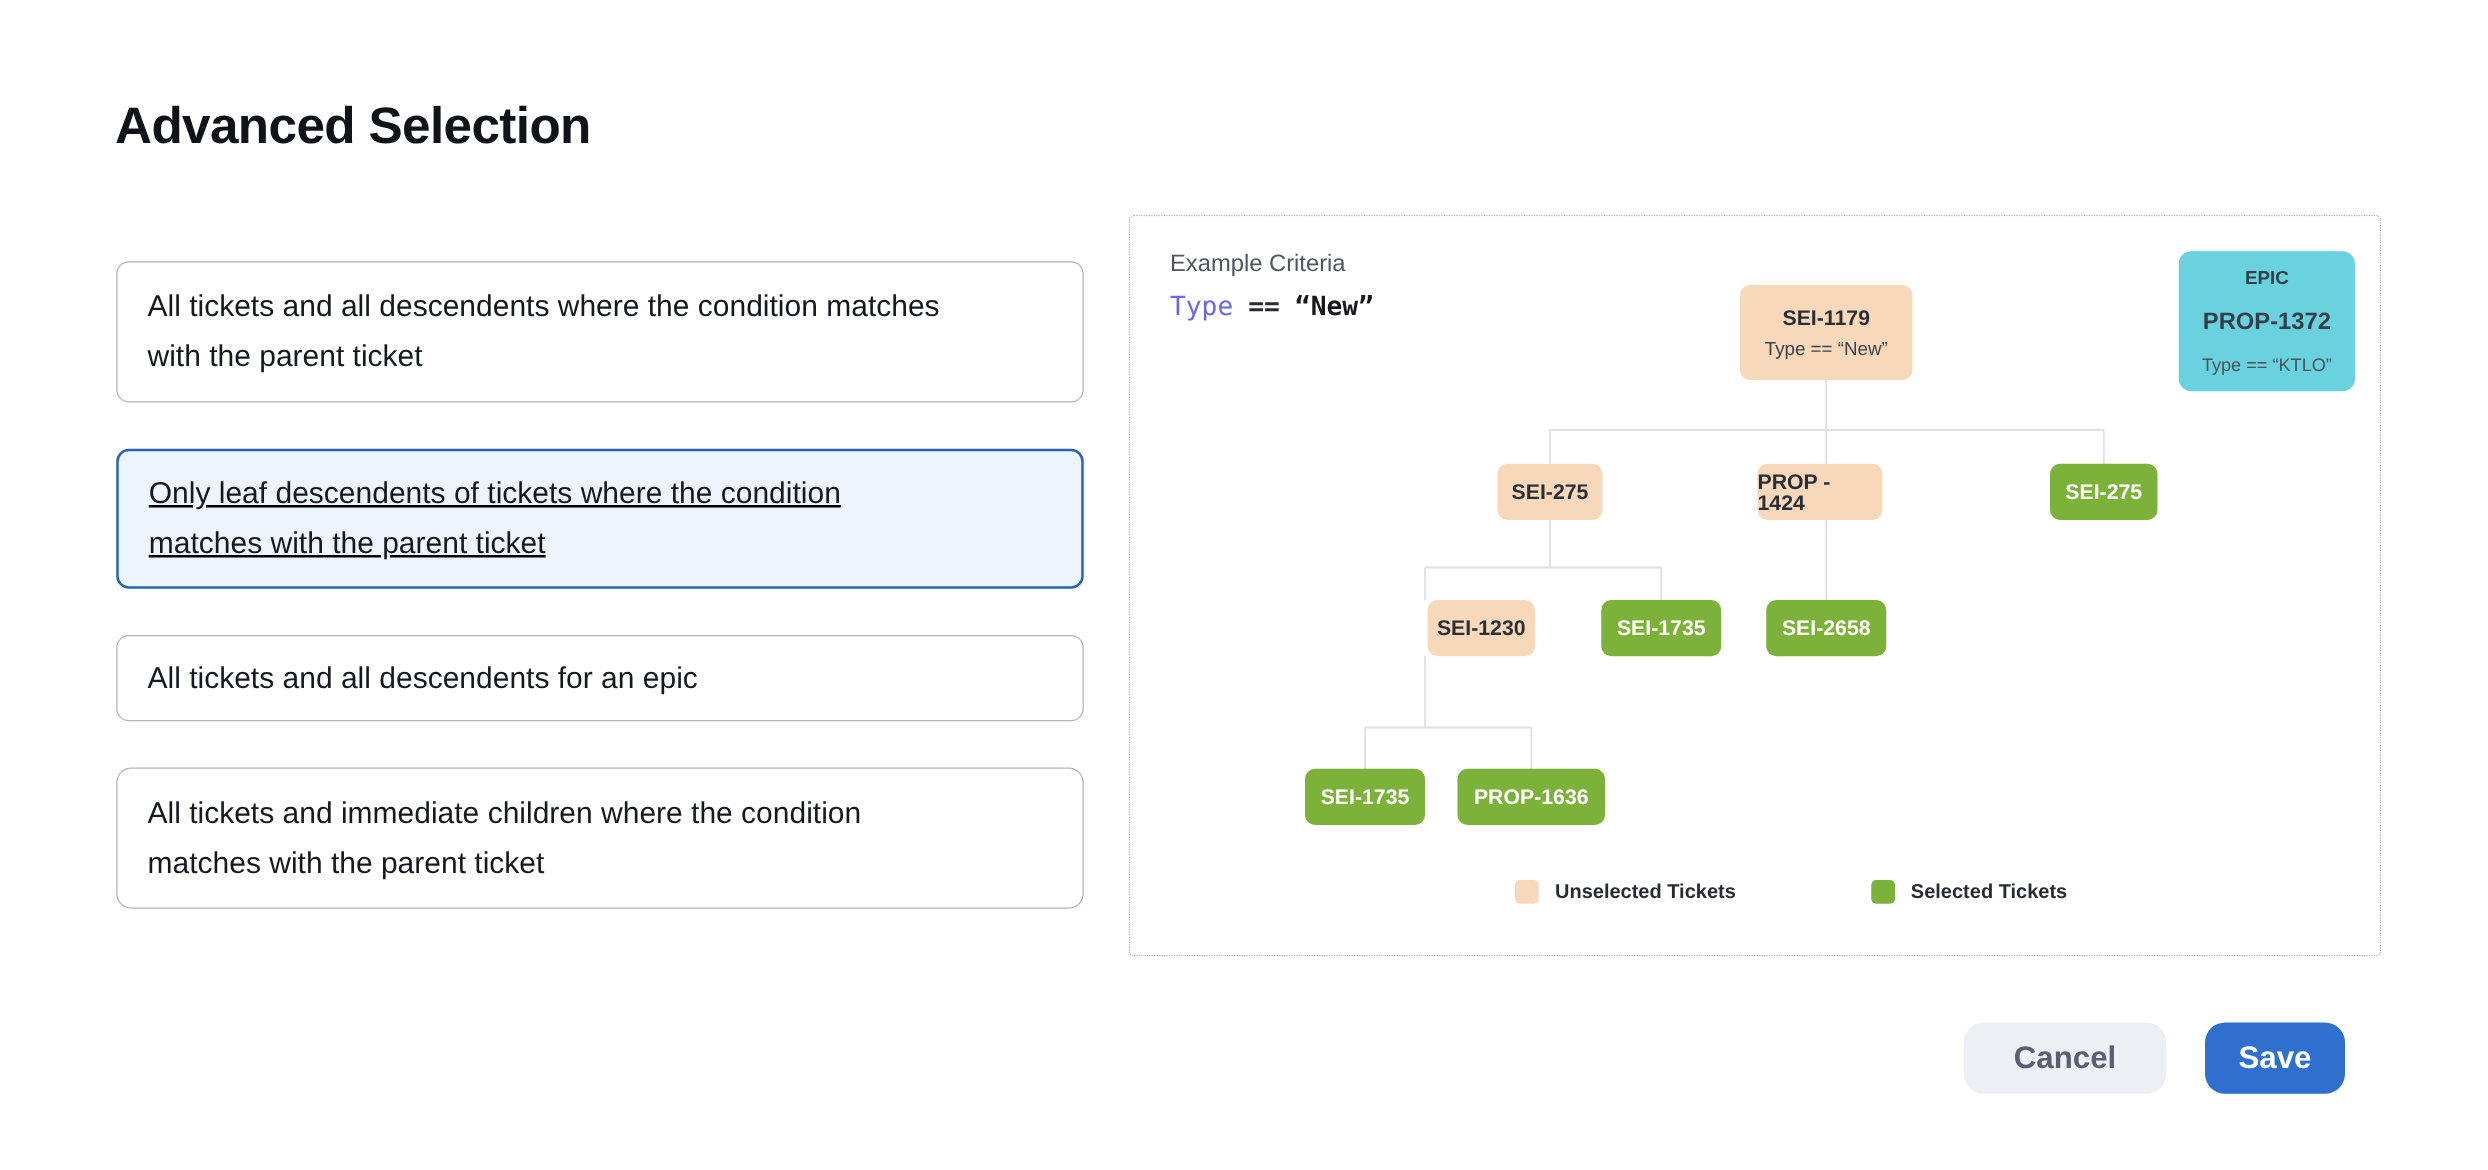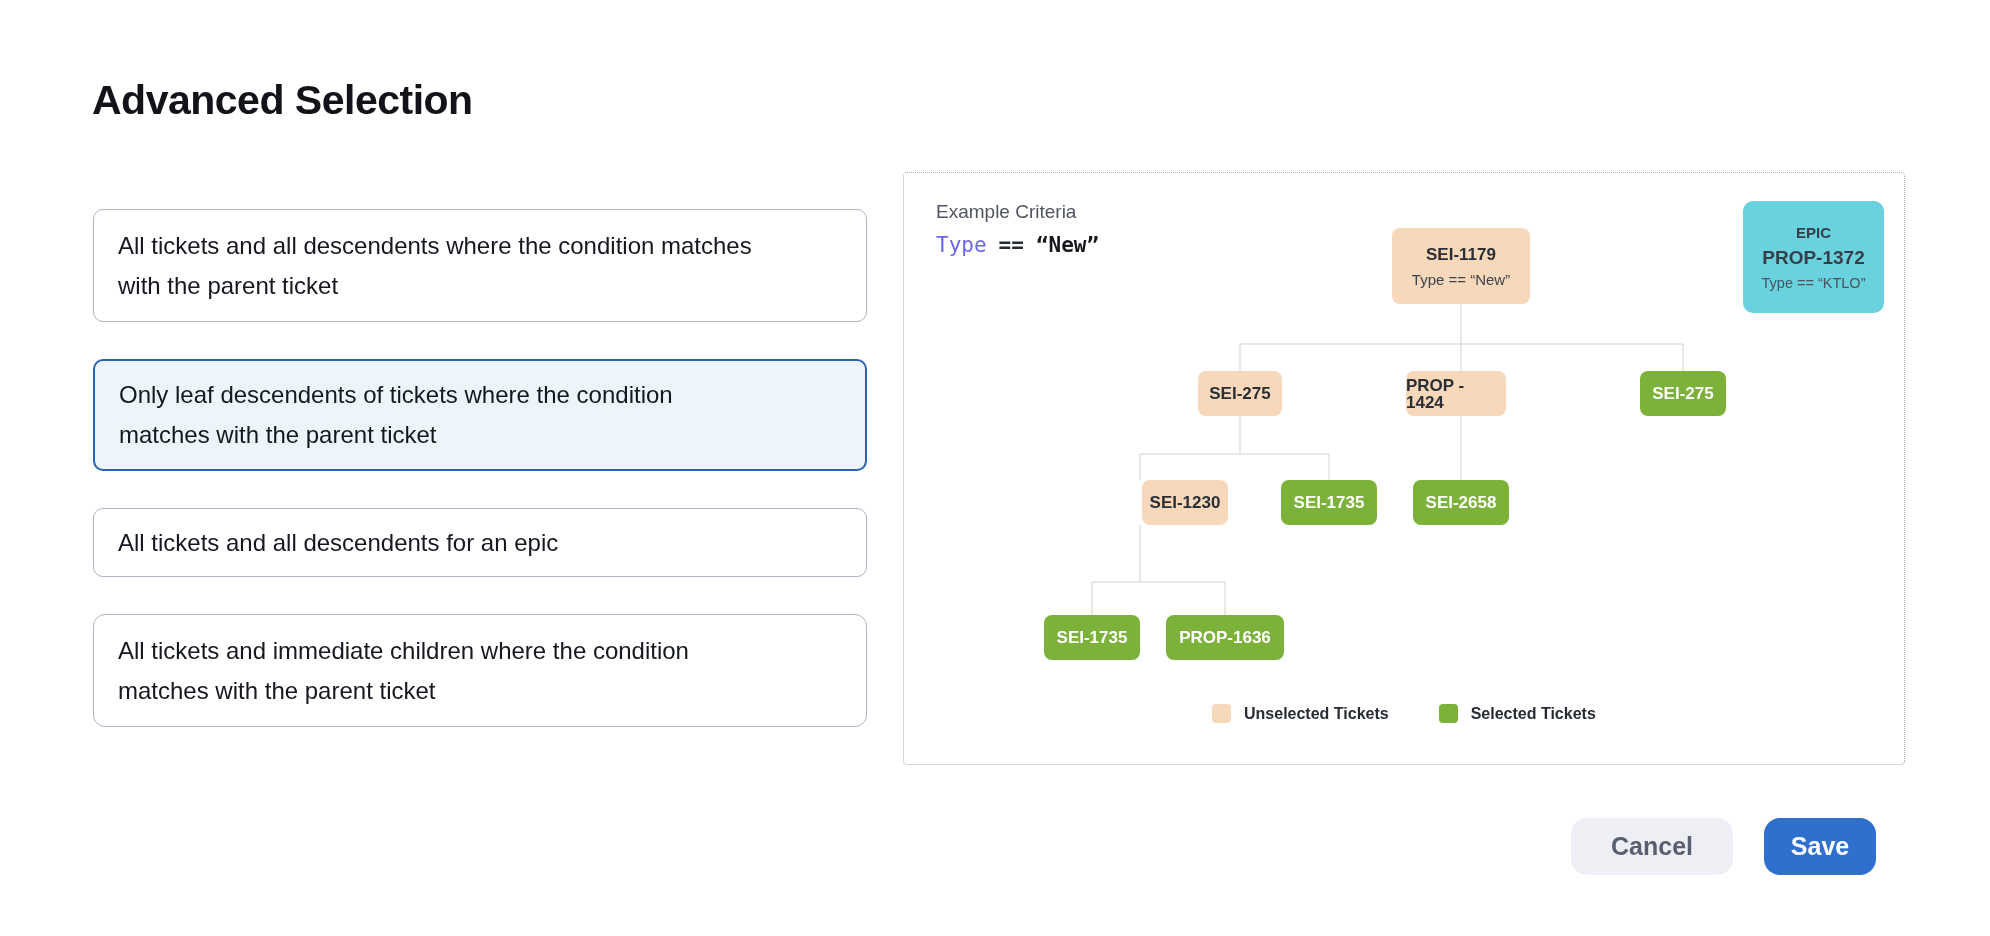--- a/index.html
+++ b/index.html
@@ -6,21 +6,21 @@
   .stage{position:relative;width:1990px;height:936px;background:#fff;overflow:hidden;}
 
   .modal-title{position:absolute;left:92px;top:50px;font-size:41px;font-weight:700;color:#111318;letter-spacing:-0.5px;}
 
   
   .option-card{position:absolute;left:93px;width:774px;box-sizing:border-box;background:#fff;
     border:1px solid #AEB2C2;border-radius:10px;display:flex;align-items:center;padding:0 24px;cursor:pointer;}
   .option-card .option-text{font-size:24px;line-height:40px;font-weight:500;color:#15181E;max-width:640px;}
   .option-card.selected{background:var(--selected_bg,#EBF5FB);border:2px solid var(--selected_border,#2B63AE);}
   .oc1{top:209px;height:113px;}
-  .oc2{top:359px;height:112px;}
+  .oc2{top:359px;height:112px;text-decoration:underline;}
   .oc3{top:508px;height:69px;}
   .oc4{top:614px;height:113px;border-radius:12px;}
 
   
   .example-panel{position:absolute;left:903px;top:172px;width:1002px;height:593px;box-sizing:border-box;
     border:1.5px dotted #A9ACB7;border-radius:4px;background:#fff;}
   .example-heading{position:absolute;left:32px;top:28px;font-size:19px;color:#50555F;text-align:right;}
   .criteria{position:absolute;left:32px;top:60px;font-family:"DejaVu Sans Mono",monospace;font-size:21px;}
   .criteria .fld{color:var(--criteria_field,#6A67E9);}
   .criteria .op{color:#272B33;font-weight:600;margin-left:12px;}
@@ -39,26 +39,26 @@
   .n-l2-0{left:294px;top:198px;width:84px;height:45px;}
   .n-l2-1{left:502px;top:198px;width:100px;height:45px;}
   .n-l2-2{left:736px;top:198px;width:86px;height:45px;}
   .n-l3-0{left:193px;top:307px;width:86px;height:45px;margin-left:45px;}
   .n-l3-1{left:377px;top:307px;width:96px;height:45px;}
   .n-l3-2{left:509px;top:307px;width:96px;height:45px;}
   .n-l4-0{left:140px;top:442px;width:96px;height:45px;}
   .n-l4-1{left:262px;top:442px;width:118px;height:45px;}
 
   .epic-card{position:absolute;left:839px;top:28px;width:141px;height:112px;background:var(--cyan,#69D2DE);
-    border-radius:10px;display:flex;flex-direction:column;align-items:center;justify-content:center;gap:6px;}
+    border-radius:10px;display:flex;flex-direction:column;align-items:center;justify-content:center;gap:16px;}
   .epic-card .epic-type{font-size:15px;font-weight:700;color:#33404A;}
   .epic-card .epic-id{font-size:19px;font-weight:700;color:#33404A;}
   .epic-card .epic-criteria{font-size:14.5px;color:#49545C;}
 
-  .legend{position:absolute;left:308px;top:531px;display:flex;align-items:center;column-gap:50px;}
+  .legend{position:absolute;left:308px;top:531px;display:flex;align-items:center;column-gap:108px;}
   .legend-group{display:flex;align-items:center;gap:13px;}
   .legend-swatch{width:19px;height:19px;border-radius:4px;}
   .legend-swatch.unselected{background:var(--peach,#F7D8BA);}
   .legend-swatch.selected{background:var(--green,#7CB13A);}
   .legend-label{font-size:16px;font-weight:700;color:#272B33;}
 
   
   .btn{position:absolute;top:818px;height:57px;border:none;border-radius:16px;font-family:"Liberation Sans",sans-serif;
     font-size:25px;font-weight:700;cursor:pointer;}
   .btn-cancel{left:1571px;width:162px;background:#EEEFF4;color:#595F70;}

